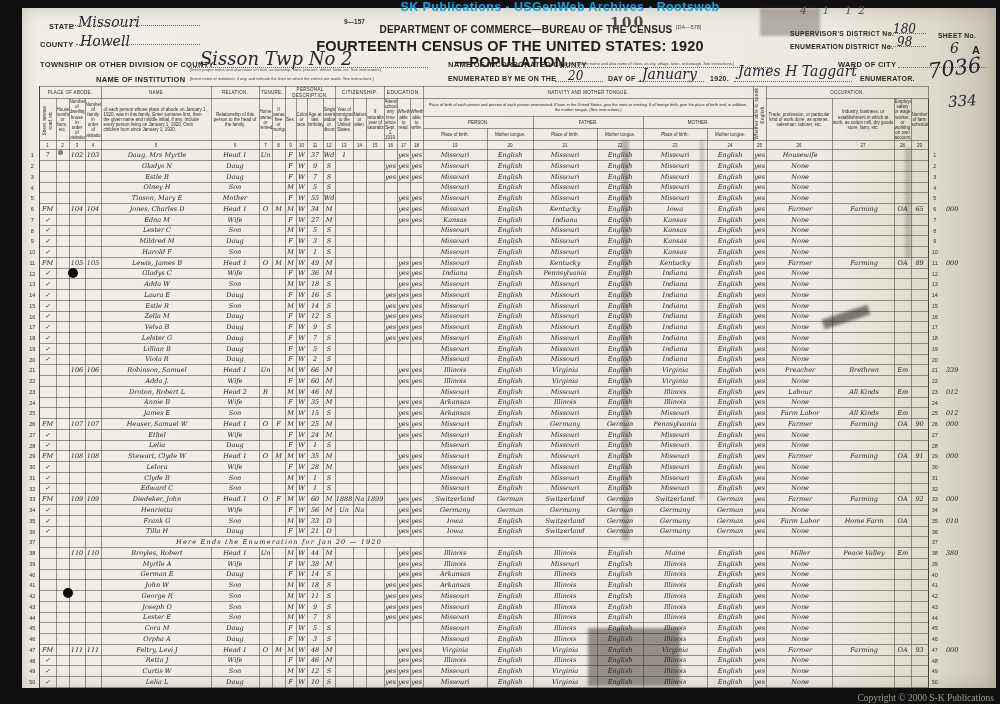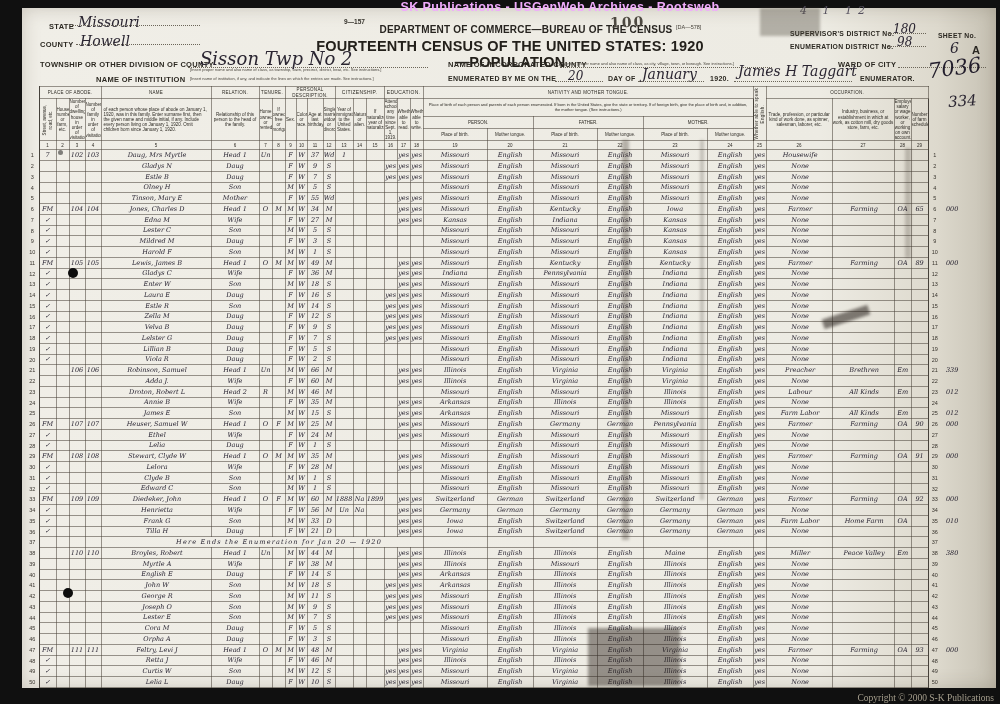--- a/index.html
+++ b/index.html
@@ -3,21 +3,21 @@
 <meta charset="utf-8">
 <style>
   html,body{margin:0;padding:0;}
   body{width:1000px;height:704px;position:relative;background:#101010;overflow:hidden;
        font-family:"Liberation Sans",sans-serif;}
   
   .paper{position:absolute;left:22px;top:8px;right:4px;bottom:16px;
          background:linear-gradient(90deg,#f0eee7 0%,#edebe3 82%,#ddd9cd 94%,#c6c1b3 100%);
          box-shadow:inset 0 0 18px rgba(90,80,60,.25);}
   .banner{position:absolute;left:340px;top:0px;width:440px;text-align:center;z-index:40;
-          font:bold 12.5px "Liberation Sans",sans-serif;color:#f0abfc;letter-spacing:.4px;}
+          font:bold 12.5px "Liberation Sans",sans-serif;color:#0ea5e9;letter-spacing:.4px;}
   .copyright{position:absolute;right:6px;bottom:1px;z-index:40;
           font:9.5px "Liberation Serif",serif;color:#a59e8d;}
   
   .hd{position:absolute;z-index:5;}
   .lbl{font:bold 7.5px "Liberation Sans",sans-serif;color:#2c2922;letter-spacing:.3px;}
   .tiny{font:4px "Liberation Sans",sans-serif;color:#4a463e;}
   .hw{font:italic 12px "DejaVu Serif",serif;color:#2a2531;}
   .dots{display:inline-block;border-bottom:1px dotted #6b6558;height:9px;vertical-align:bottom;}
   .stamp{font:bold 14px "DejaVu Serif",serif;color:#4d4941;letter-spacing:2px;transform:rotate(-2deg);}
   
@@ -637,21 +637,21 @@
         <td class="c29"></td>
         <td class="numr">12</td>
         <td class="mcol"></td>
       </tr>
       <tr>
         <td class="numl">13</td>
         <td class="c1">✓</td>
         <td class="c2"></td>
         <td class="c3"></td>
         <td class="c4"></td>
-        <td class="c5 cn">Enter W</td>
+        <td class="c5 cn">Adda W</td>
         <td class="c6">Son</td>
         <td class="c7"></td>
         <td class="c8"></td>
         <td class="c9">M</td>
         <td class="c10">W</td>
         <td class="c11">18</td>
         <td class="c12">S</td>
         <td class="c13"></td>
         <td class="c14"></td>
         <td class="c15"></td>
@@ -1542,21 +1542,21 @@
         <td class="c29"></td>
         <td class="numr">39</td>
         <td class="mcol"></td>
       </tr>
       <tr>
         <td class="numl">40</td>
         <td class="c1"></td>
         <td class="c2"></td>
         <td class="c3"></td>
         <td class="c4"></td>
-        <td class="c5 cn">English E</td>
+        <td class="c5 cn">German E</td>
         <td class="c6">Daug</td>
         <td class="c7"></td>
         <td class="c8"></td>
         <td class="c9">F</td>
         <td class="c10">W</td>
         <td class="c11">14</td>
         <td class="c12">S</td>
         <td class="c13"></td>
         <td class="c14"></td>
         <td class="c15"></td>

